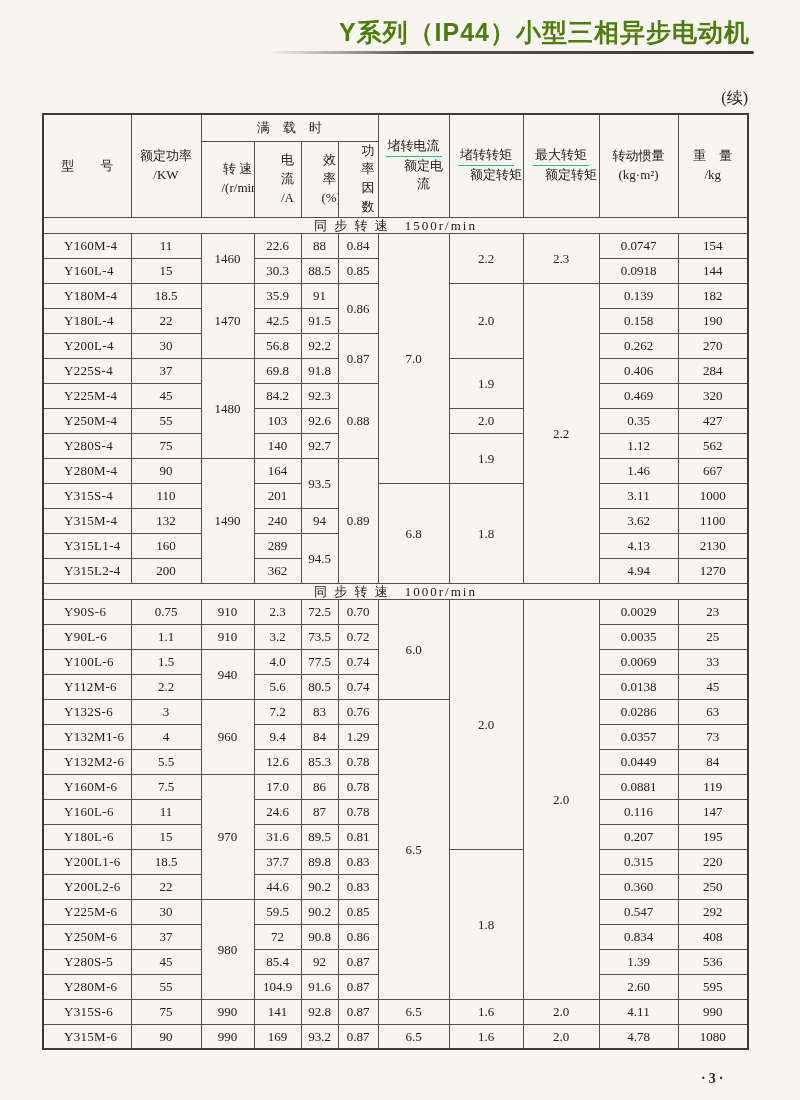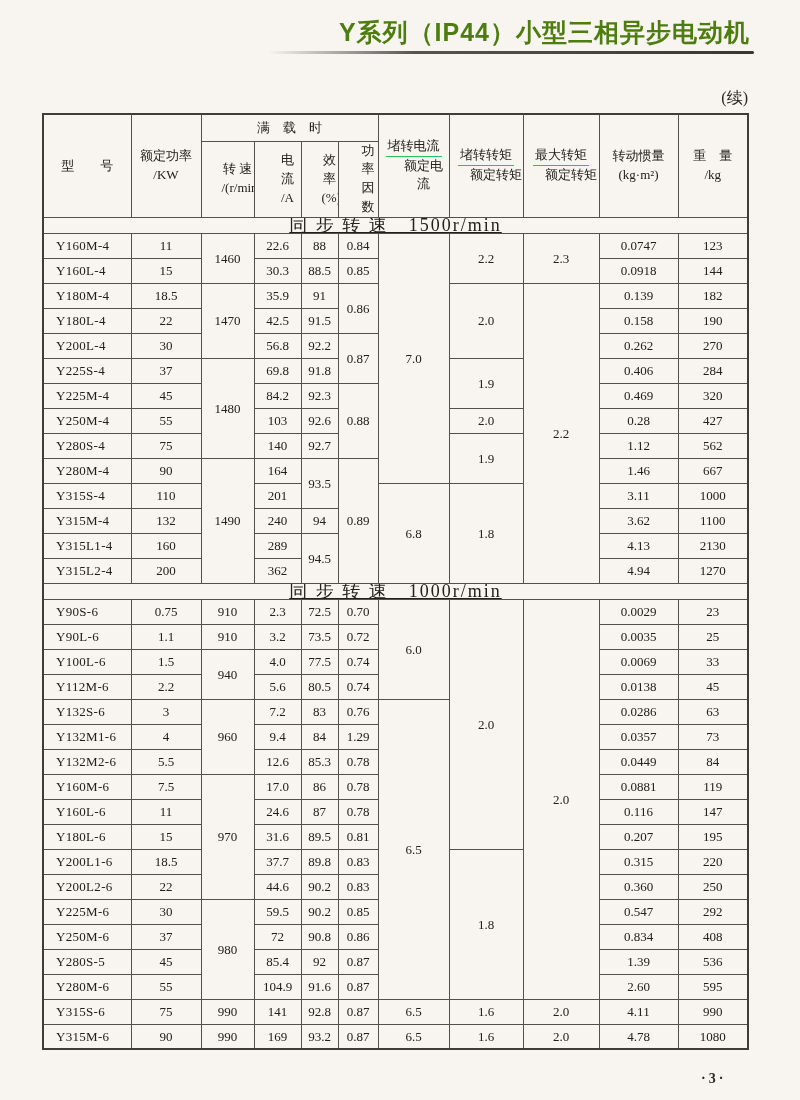--- a/index.html
+++ b/index.html
@@ -65,28 +65,27 @@
   .frac .num {
     display: inline-block;
     border-bottom: 1px solid #22c55e;
     padding: 0 2px 1px 2px;
     line-height: 1.3;
   }
   .frac .den { display: block; line-height: 1.4; margin-left: 20px; }
   tbody td { height: 25px; }
   tbody td.band {
     height: 16px;
-    font-size: 18px;
+    font-size: 13px;
     letter-spacing: 2px;
     line-height: 15px;
-    text-decoration: underline;
   }
   tbody td.model-cell {
     text-align: left;
-    padding-left: 12px;
+    padding-left: 20px;
     letter-spacing: 0.3px;
   }
   .page-number {
     position: absolute;
     top: 1071px;
     left: 701px;
     font-size: 14px;
     letter-spacing: 3px;
     color: #2a2724;
     font-weight: bold;
@@ -169,21 +168,21 @@
         <td class="model-cell">Y160M-4</td>
         <td>11</td>
         <td rowspan="2">1460</td>
         <td>22.6</td>
         <td>88</td>
         <td>0.84</td>
         <td rowspan="10">7.0</td>
         <td rowspan="2">2.2</td>
         <td rowspan="2">2.3</td>
         <td>0.0747</td>
-        <td>123</td>
+        <td>154</td>
       </tr>
       <tr>
         <td class="model-cell">Y160L-4</td>
         <td>15</td>
         <td>30.3</td>
         <td>88.5</td>
         <td>0.85</td>
         <td>0.0918</td>
         <td>144</td>
       </tr>
@@ -234,21 +233,21 @@
         <td rowspan="3">0.88</td>
         <td>0.469</td>
         <td>320</td>
       </tr>
       <tr>
         <td class="model-cell">Y250M-4</td>
         <td>55</td>
         <td>103</td>
         <td>92.6</td>
         <td>2.0</td>
-        <td>0.28</td>
+        <td>0.35</td>
         <td>427</td>
       </tr>
       <tr>
         <td class="model-cell">Y280S-4</td>
         <td>75</td>
         <td>140</td>
         <td>92.7</td>
         <td rowspan="2">1.9</td>
         <td>1.12</td>
         <td>562</td>

